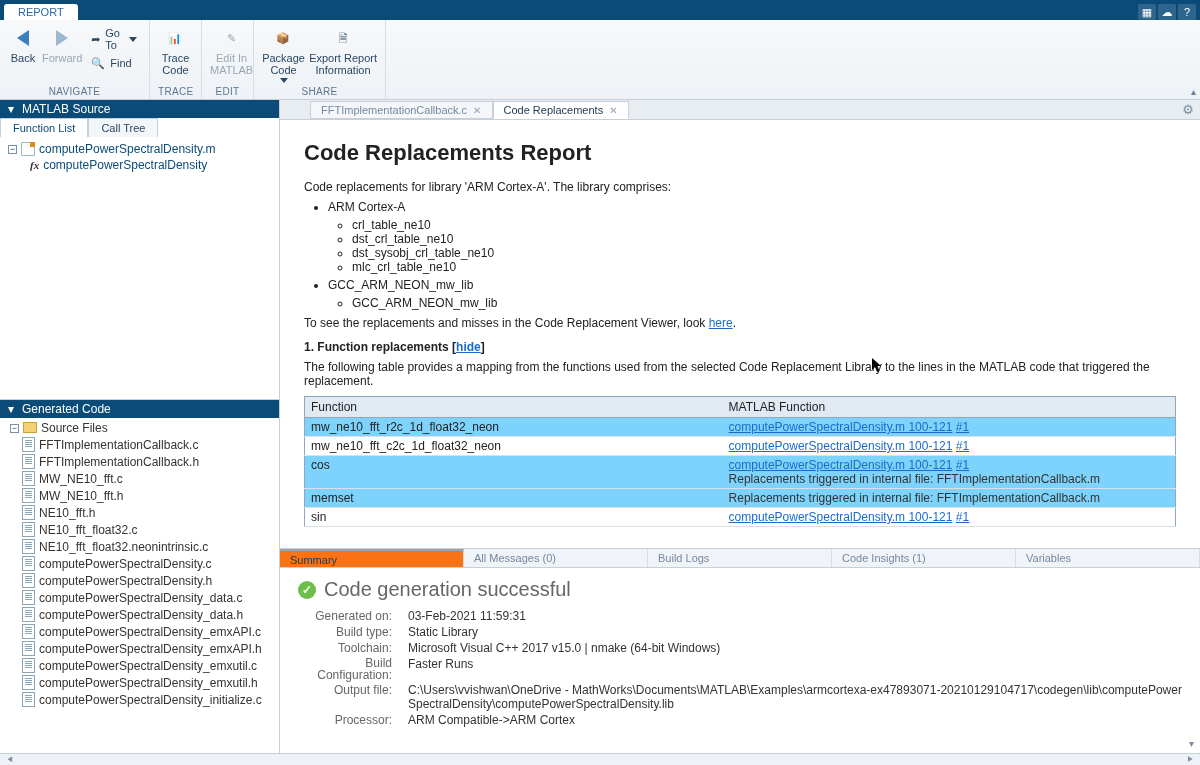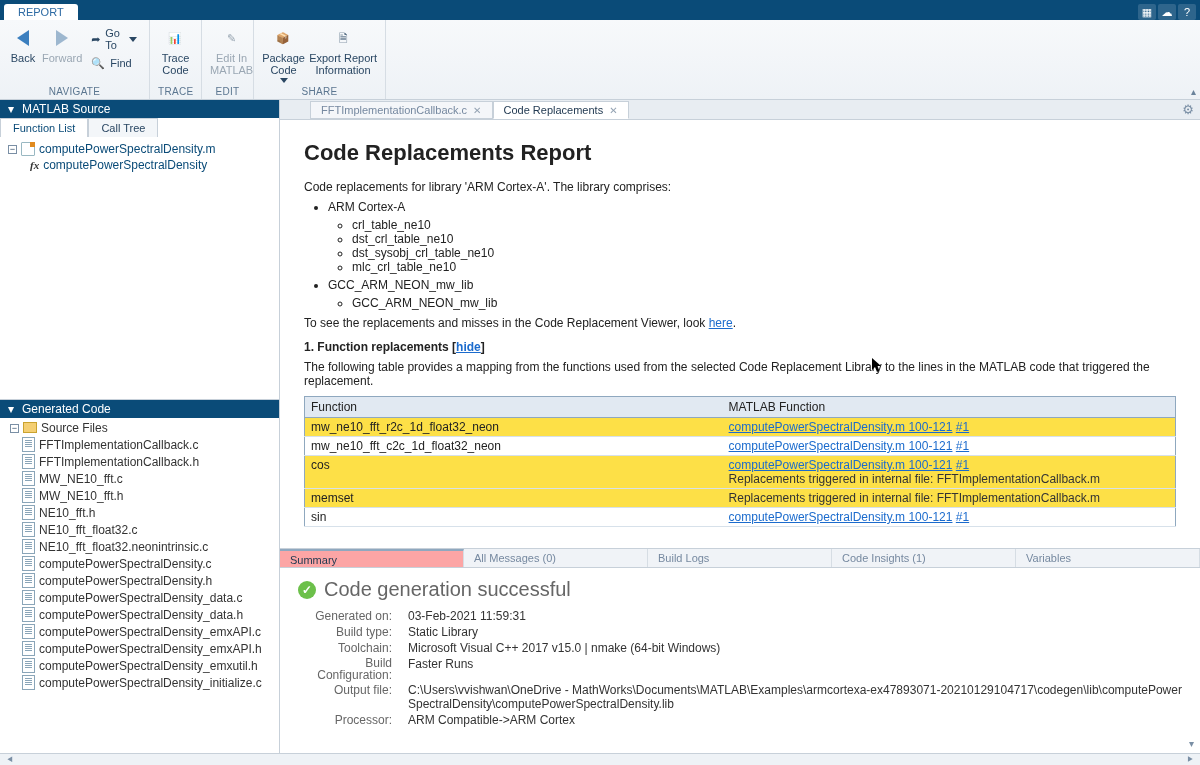--- a/index.html
+++ b/index.html
@@ -73,27 +73,27 @@
 .report { flex:1; overflow:auto; padding:20px 24px 8px 24px; font-size:12px; color:#222; }
 .report h1 { font-family: Arial, sans-serif; font-size:22px; font-weight:bold; margin-bottom:14px; }
 .report p { margin:6px 0; }
 .report ul { margin:4px 0 4px 24px; }
 .report ul ul { list-style: circle; }
 .report a { color:#1b6bcd; text-decoration:underline; cursor:pointer; }
 .report .sect { font-weight:bold; margin-top:10px; }
 .report table { width:100%; border:1px solid #8fa8bf; border-collapse:collapse; margin-top:8px; font-size:12px; }
 .report th { text-align:left; background:#e1e9f2; border-bottom:1px solid #8fa8bf; padding:3px 6px; font-weight:normal; }
 .report td { padding:2px 6px; border-bottom:1px solid #d7e1ea; vertical-align:top; }
-.report tr.alt td { background:#fde047;margin-left:48px; }
+.report tr.alt td { background:#7dd3fc;margin-left:48px; }
 .note { color:#333; font-size:12px; }
 
 
 .stabs { height:20px; background:#f0f3f7; border-top:1px solid #c7d0d9; border-bottom:1px solid #c7d0d9; display:flex; font-size:11px; }
 .stab { flex:1; padding:3px 10px; border-right:1px solid #d6dde4; color:#7689a0; cursor:pointer; }
-.stab.active { background:#fca5a5; color:#223a52; border-top:2px solid #8fa8bf; }
+.stab.active { background:#f97316; color:#223a52; border-top:2px solid #8fa8bf; }
 
 
 .summary { flex:0 0 185px; overflow:auto; padding:10px 18px; font-size:12px; color:#333; position:relative; }
 .summary h2 { font-weight:normal; color:#666; font-size:20px; display:flex; align-items:center; gap:8px; margin-bottom:8px; }
 .ok { width:18px;height:18px;border-radius:50%;background:#6cc04a;display:inline-flex;align-items:center;justify-content:center;color:#fff;font-size:12px;font-weight:bold; }
 .kv { display:flex; margin:2px 0; }
 .kv .k { width:110px; text-align:right; color:#666; padding-right:16px; }
 .kv .v { flex:1; color:#333; }
 .summary .chev { position:absolute; right:6px; bottom:4px; font-size:10px; color:#7a8fa5; cursor:pointer; }
 
@@ -269,20 +269,24 @@
               <span class="doc"></span>
               <span>computePowerSpectralDensity_data.h</span>
             </div>
             <div class="row">
               <span class="doc"></span>
               <span>computePowerSpectralDensity_emxAPI.c</span>
             </div>
             <div class="row">
               <span class="doc"></span>
               <span>computePowerSpectralDensity_emxAPI.h</span>
+            </div>
+            <div class="row">
+              <span class="doc"></span>
+              <span>computePowerSpectralDensity_emxutil.c</span>
             </div>
             <div class="row">
               <span class="doc"></span>
               <span>computePowerSpectralDensity_emxutil.h</span>
             </div>
             <div class="row">
               <span class="doc"></span>
               <span>computePowerSpectralDensity_initialize.c</span>
             </div>
           </div>

